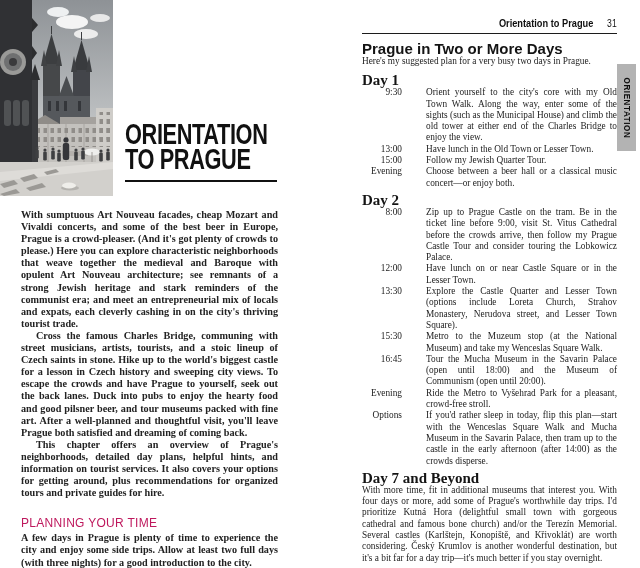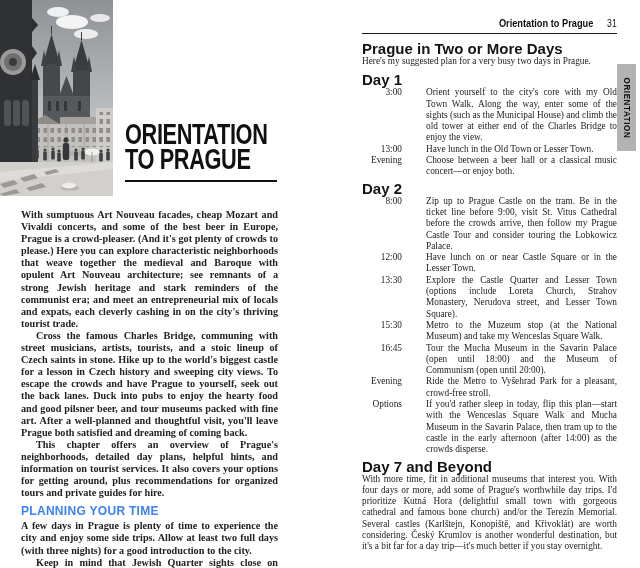--- a/index.html
+++ b/index.html
@@ -16,38 +16,38 @@
   .chapter-title{position:absolute;left:125px;top:122px;width:175px;}
   .ct-line{font-family:"Liberation Sans",sans-serif;font-weight:bold;font-size:29px;
            line-height:25px;color:#111;white-space:nowrap;letter-spacing:-0.5px;
            transform:scaleX(0.75);transform-origin:0 0;}
   .ct-rule{margin-top:8px;width:152px;border-top:2px solid #111;}
 
   .body-copy{position:absolute;left:21px;top:209px;width:257px;
              font-size:10.2px;line-height:12.1px;text-align:justify;color:#222;}
   .body-copy p{margin:0;font-weight:bold;}
   .body-copy p.indent{text-indent:15px;}
-  .sans-heading{font-family:"Liberation Sans",sans-serif;font-weight:bold;
-                font-size:12px;letter-spacing:0.3px;color:#3b82f6;margin:6px 0 3px 0;}
+  .sans-heading{font-family:"Liberation Sans",sans-serif;font-weight:normal;
+                font-size:12px;letter-spacing:0.3px;color:#be185d;margin:18px 0 3px 0;}
 
   
   .page-right{left:320px;}
   .running-head{position:absolute;right:23px;top:17px;white-space:nowrap;
                 font-family:"Liberation Sans",sans-serif;font-size:10.5px;color:#111;}
   .rh-title{display:inline-block;font-weight:bold;transform:scaleX(0.88);transform-origin:100% 50%;}
   .rh-num{display:inline-block;margin-left:9px;font-weight:normal;
           transform:scaleX(0.82);transform-origin:100% 50%;}
   .head-rule{position:absolute;left:42px;right:23px;top:33px;border-top:1.4px solid #1c1c1c;}
 
   .content{position:absolute;left:42px;top:43px;width:255px;
            font-size:9.3px;line-height:11.3px;color:#222;}
   .content h3,.content h4{font-family:"Liberation Sans",sans-serif;font-weight:bold;
            color:#141414;font-size:15px;line-height:12px;}
   .content h3{margin:0 0 1px 0;}
-  .content h4{margin:5px 0 1px 0;}
+  .content h4{margin:5px 0 1px 0;font-family:Liberation Serif, serif;}
   .intro{margin:0 0 7px 0;}
   .row{display:flex;}
   .time{width:40px;flex:none;text-align:right;}
   .desc{flex:1;margin-left:24px;text-align:justify;}
   .day3-text{margin:0;text-align:justify;}
 
   .tab{position:absolute;right:4px;top:64px;width:19px;height:87px;background:#b3b3b3;
        display:flex;align-items:center;justify-content:center;}
   .tab span{writing-mode:vertical-rl;font-family:"Liberation Sans",sans-serif;
             font-weight:bold;font-size:8.5px;letter-spacing:0.6px;color:#0d0d0d;
@@ -185,28 +185,32 @@
     <div class="tab">
       <span>ORIENTATION</span>
     </div>
 
     <div class="content">
       <h3>Prague in Two or More Days</h3>
       <p class="intro">Here's my suggested plan for a very busy two days in Prague.</p>
 
       <h4>Day 1</h4>
       <div class="row">
-        <div class="time">3:00</div>
+        <div class="time">9:30</div>
         <div class="desc">Orient yourself to the city's core with my Old Town Walk. Along the way, enter some of the sights (such as the Municipal House) and climb the old tower at either end of the Charles Bridge to enjoy the view.</div>
       </div>
       <div class="row">
         <div class="time">13:00</div>
         <div class="desc">Have lunch in the Old Town or Lesser Town.</div>
       </div>
       <div class="row">
+        <div class="time">15:00</div>
+        <div class="desc">Follow my Jewish Quarter Tour.</div>
+      </div>
+      <div class="row">
         <div class="time">Evening</div>
         <div class="desc">Choose between a beer hall or a classical music concert—or enjoy both.</div>
       </div>
 
       <h4>Day 2</h4>
       <div class="row">
         <div class="time">8:00</div>
         <div class="desc">Zip up to Prague Castle on the tram. Be in the ticket line before 9:00, visit St. Vitus Cathedral before the crowds arrive, then follow my Prague Castle Tour and consider touring the Lobkowicz Palace.</div>
       </div>
       <div class="row">

